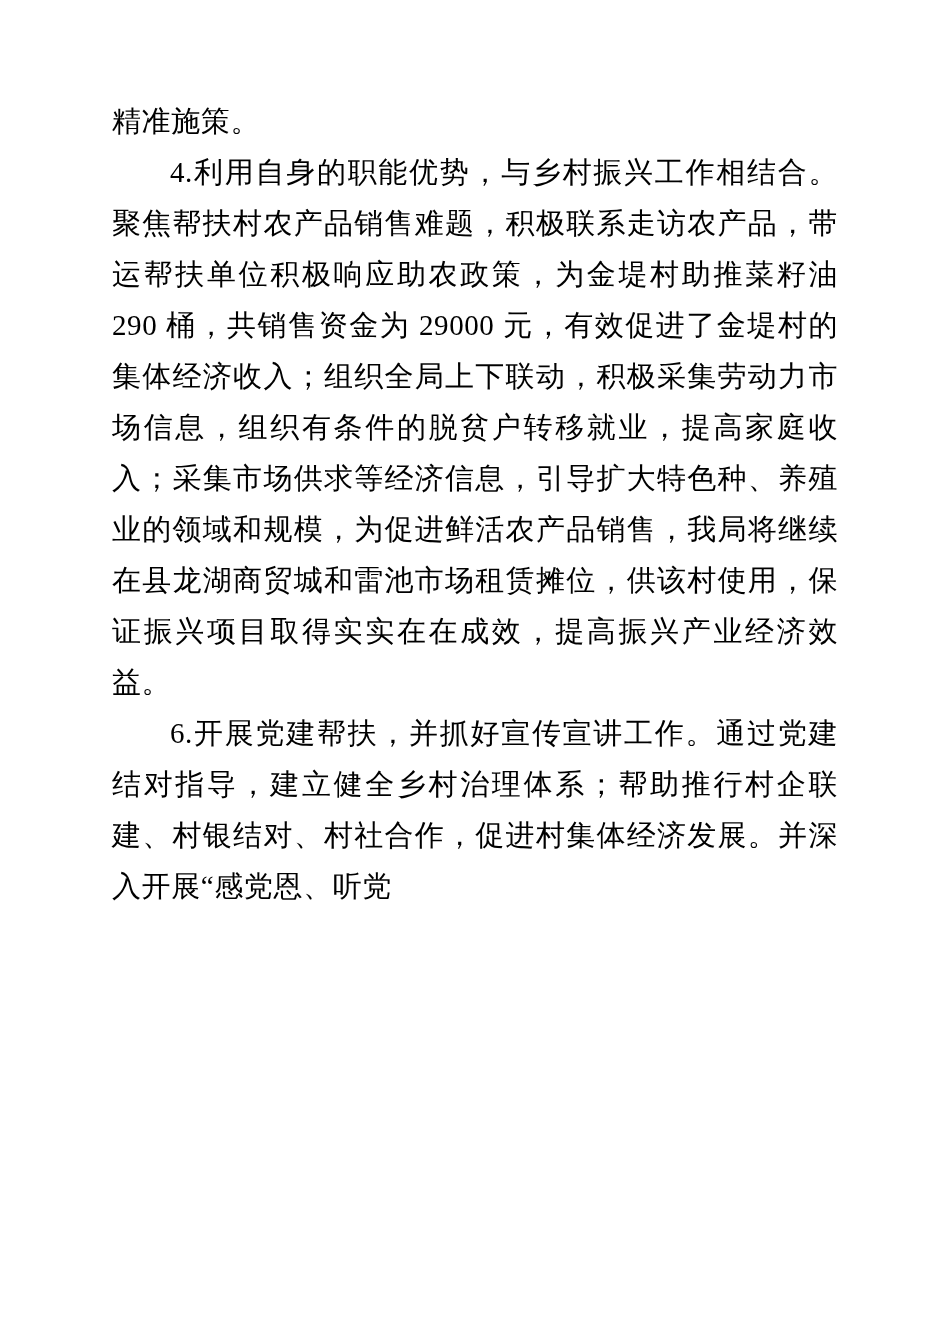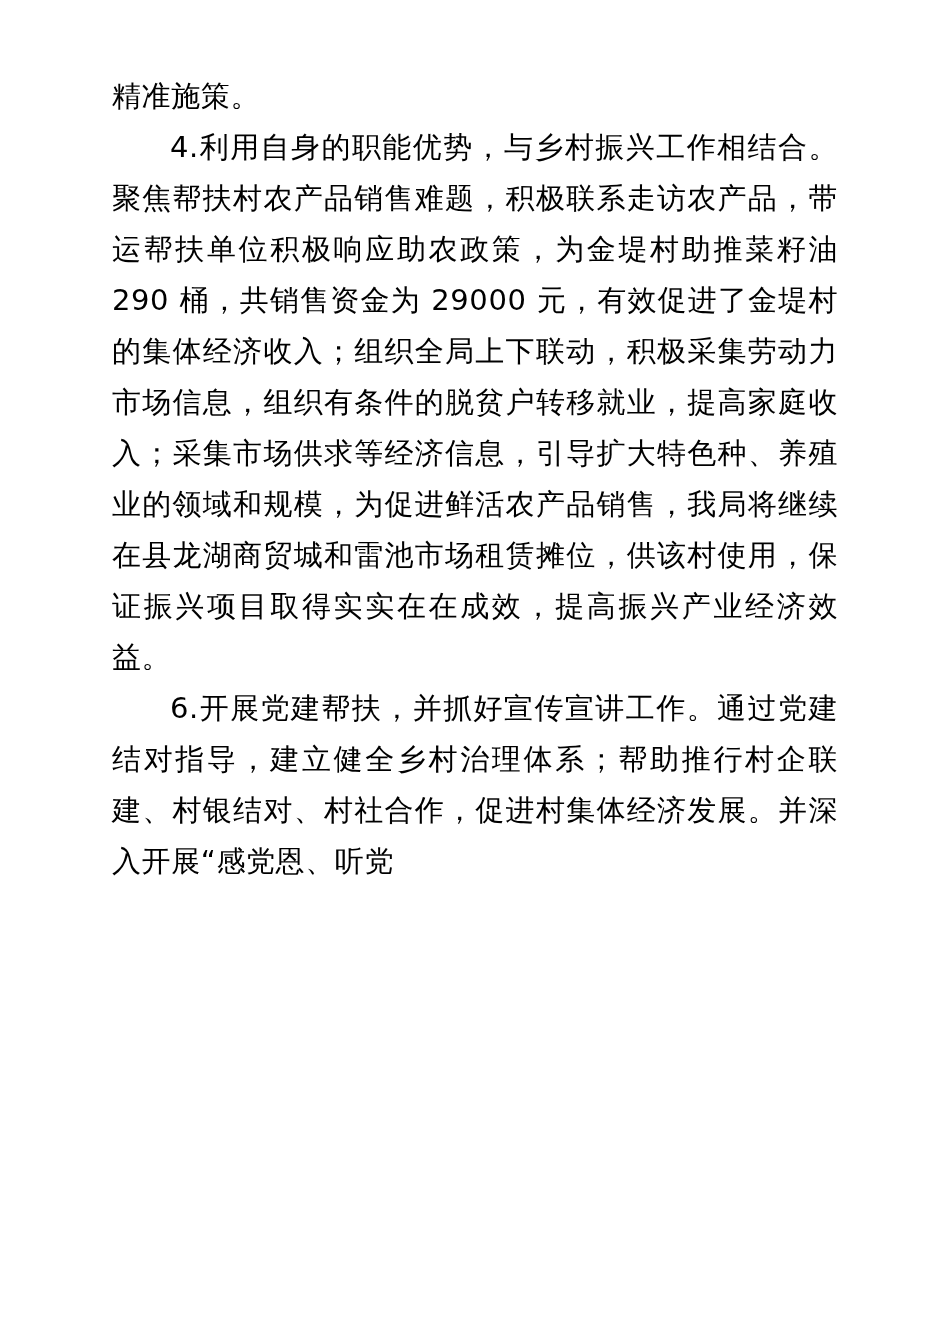--- a/index.html
+++ b/index.html
@@ -13,36 +13,37 @@
     font-family: "DejaVu Sans", sans-serif;
     color: #000000;
     overflow: hidden;
   }
   .page {
     position: relative;
     width: 950px;
     height: 1344px;
     background: #ffffff;
     box-sizing: border-box;
-    padding: 71px 112px 40px 112px;
+    padding: 96px 112px 40px 112px;
   }
   .doc-body {
     font-size: 29px;
     line-height: 51px;
     letter-spacing: 0.6px;
     text-align: justify;
     text-justify: inter-ideograph;
   }
   .para {
     margin: 0 0 0 0;
     text-indent: 0;
     white-space: normal;
   }
   .para.indent {
     text-indent: 58px;
+    font-family: Liberation Serif, serif;
   }
 </style>
 </head>
 <body>
 
 <div class="page">
   <div class="doc-body">
     <p class="para">精准施策。</p>
     <p class="para indent">4.利用自身的职能优势，与乡村振兴工作相结合。聚焦帮扶村农产品销售难题，积极联系走访农产品，带运帮扶单位积极响应助农政策，为金堤村助推菜籽油 290 桶，共销售资金为 29000 元，有效促进了金堤村的集体经济收入；组织全局上下联动，积极采集劳动力市场信息，组织有条件的脱贫户转移就业，提高家庭收入；采集市场供求等经济信息，引导扩大特色种、养殖业的领域和规模，为促进鲜活农产品销售，我局将继续在县龙湖商贸城和雷池市场租赁摊位，供该村使用，保证振兴项目取得实实在在成效，提高振兴产业经济效益。</p>
     <p class="para indent">6.开展党建帮扶，并抓好宣传宣讲工作。通过党建结对指导，建立健全乡村治理体系；帮助推行村企联建、村银结对、村社合作，促进村集体经济发展。并深入开展“感党恩、听党</p>

